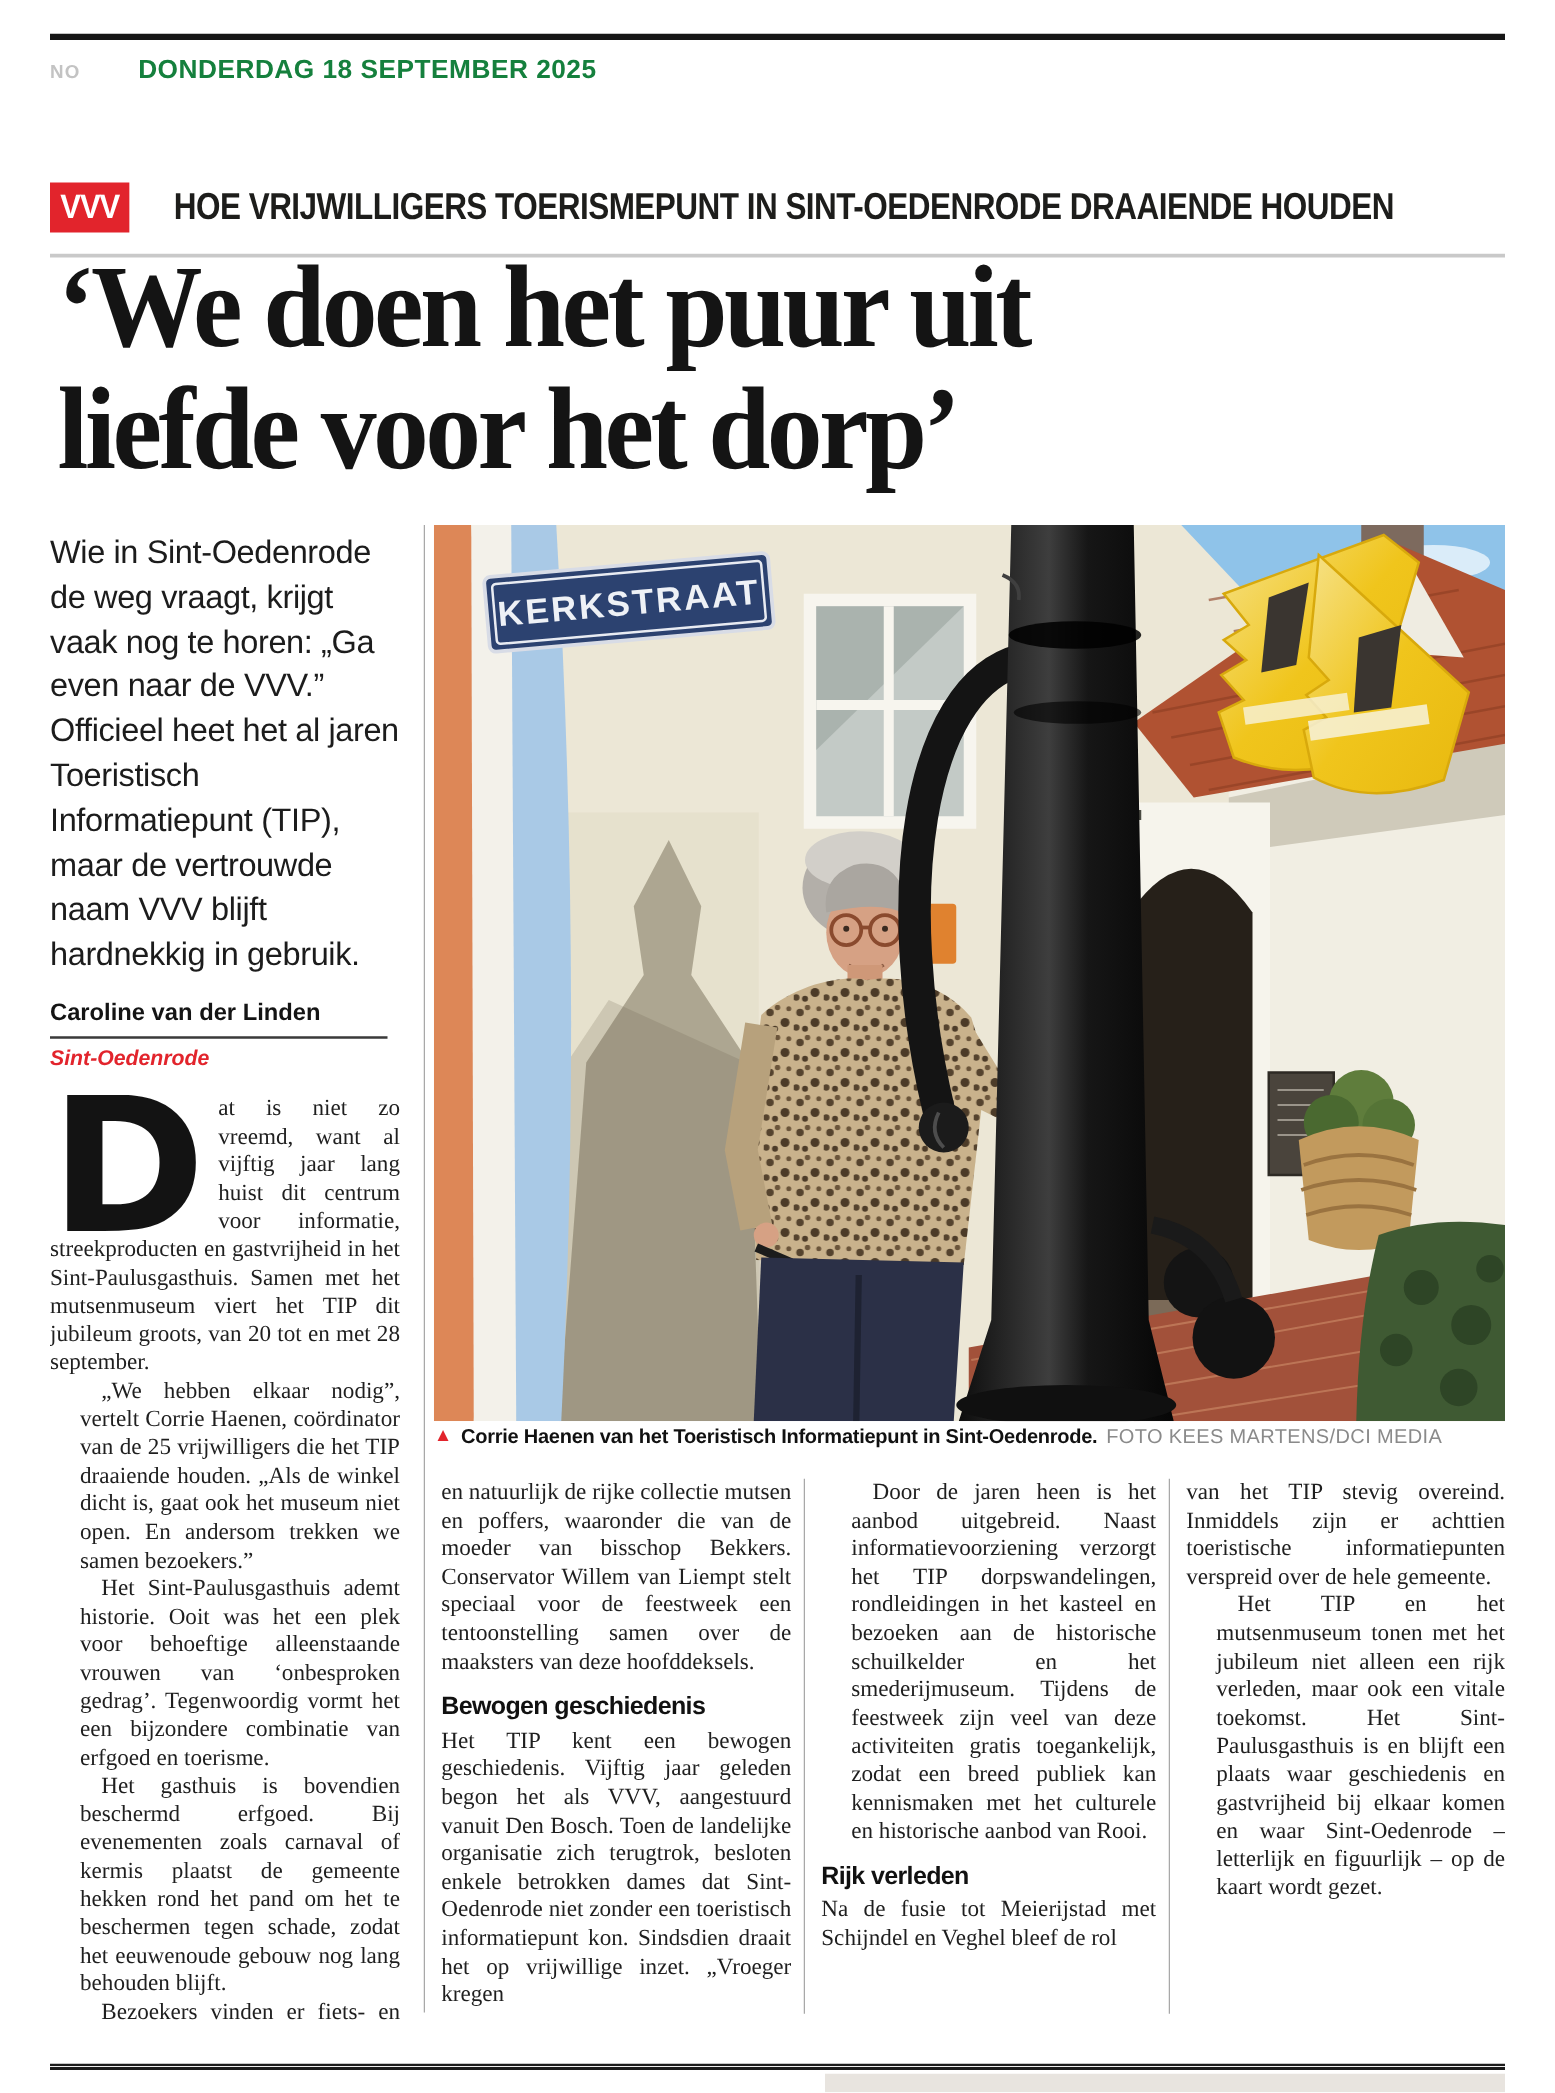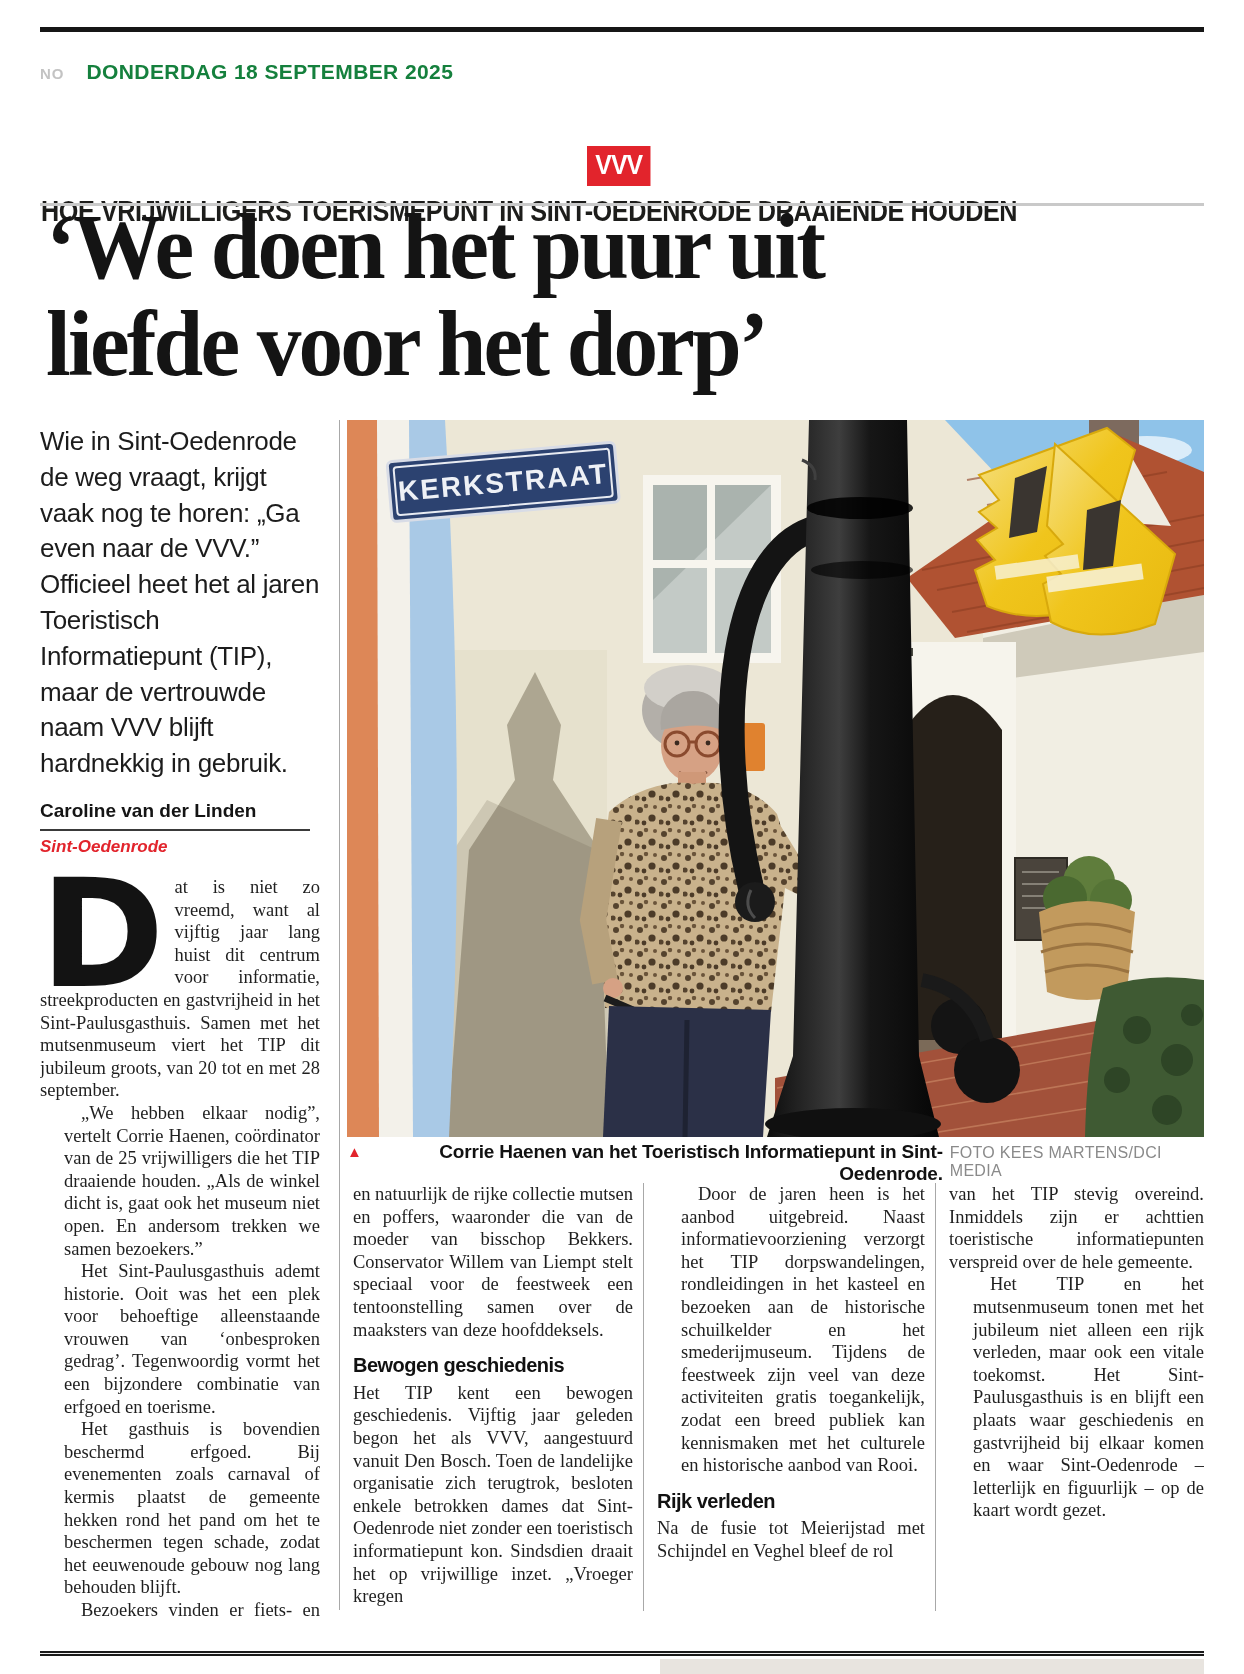--- a/index.html
+++ b/index.html
@@ -1,24 +1,24 @@
 <!DOCTYPE html>
 <html><head>
 <meta charset="utf-8">
 <style>
   html,body{margin:0;padding:0;background:#ffffff;}
   .page{position:relative;width:1244px;height:1674px;background:#fff;overflow:hidden;
         font-family:"Liberation Sans",sans-serif;color:#1d1d1b;}
   
   .top-rule{position:absolute;left:40px;top:27px;width:1164px;height:5px;background:#161616;}
-  .masthead{position:absolute;left:40px;top:60px;width:1164px;display:flex;align-items:baseline;gap:22px;}
+  .masthead{position:absolute;left:40px;top:44px;width:1164px;display:flex;align-items:baseline;gap:46px;}
   .edition{font-size:15px;font-weight:bold;color:#c3c3c3;letter-spacing:1px;}
   .mdate{font-size:21px;font-weight:bold;color:#15803d;letter-spacing:0.4px;}
   
-  .kicker{position:absolute;left:40px;top:146px;width:1164px;display:flex;align-items:center;gap:8px;flex-direction:column;}
+  .kicker{position:absolute;left:40px;top:146px;width:1164px;display:flex;align-items:center;gap:30px;}
   .badge{background:#e2242c;color:#fff;font-weight:bold;font-size:27px;line-height:1;
          padding:6px 9px 7px;letter-spacing:-1px;transform:scaleX(0.92);transform-origin:left;}
   .kicker-text{display:inline-block;font-size:30px;font-weight:bold;color:#1d1d1b;
                letter-spacing:-0.5px;transform:scaleX(0.84);transform-origin:left;white-space:nowrap;}
   .kicker-rule{position:absolute;left:40px;top:203px;width:1164px;height:3px;background:#c9c9c9;}
   
   .headline{position:absolute;left:46px;top:198px;margin:0;font-family:"Liberation Serif",serif;
             font-weight:700;font-size:94px;line-height:97px;color:#141414;letter-spacing:-3px;
             transform:scaleX(0.95);transform-origin:left top;}
   .hl-line{display:block;white-space:nowrap;}
@@ -45,21 +45,21 @@
   .colb3{left:949px;width:255px;}
   .vrule{position:absolute;width:1px;background:#a8a8a8;}
   .vr-photo{left:339px;top:420px;height:1190px;}
   .vr-c2{left:643px;top:1183px;height:428px;}
   .vr-c3{left:935px;top:1183px;height:428px;}
   
   .photo{position:absolute;left:347px;top:420px;width:857px;height:717px;margin:0;overflow:hidden;}
   .photo svg{display:block;}
   .caption{position:absolute;left:347px;top:1141px;width:857px;display:flex;align-items:baseline;gap:7px;}
   .cap-marker{color:#e2242c;font-size:15px;transform:translateY(-1px);}
-  .cap-text{font-size:19px;font-weight:bold;color:#111;letter-spacing:-0.2px;text-align:right;}
+  .cap-text{font-size:16px;font-weight:bold;color:#111;letter-spacing:-0.2px;text-align:right;}
   .cap-credit{font-size:16px;color:#8a8a8a;letter-spacing:0.3px;}
   
   .bottom-rule{position:absolute;left:40px;top:1651px;width:1164px;height:5px;
                background:linear-gradient(#1a1a1a 0 2px,#efefef 2px 3px,#1a1a1a 3px 5px);}
   .next-block{position:absolute;left:660px;top:1659px;width:544px;height:15px;background:#e8e4df;}
 </style>
 </head>
 <body>
 
 <div class="page">

